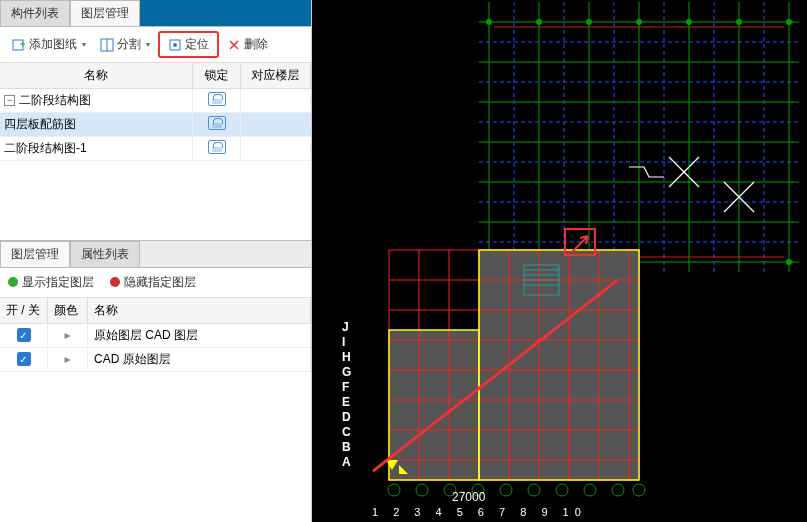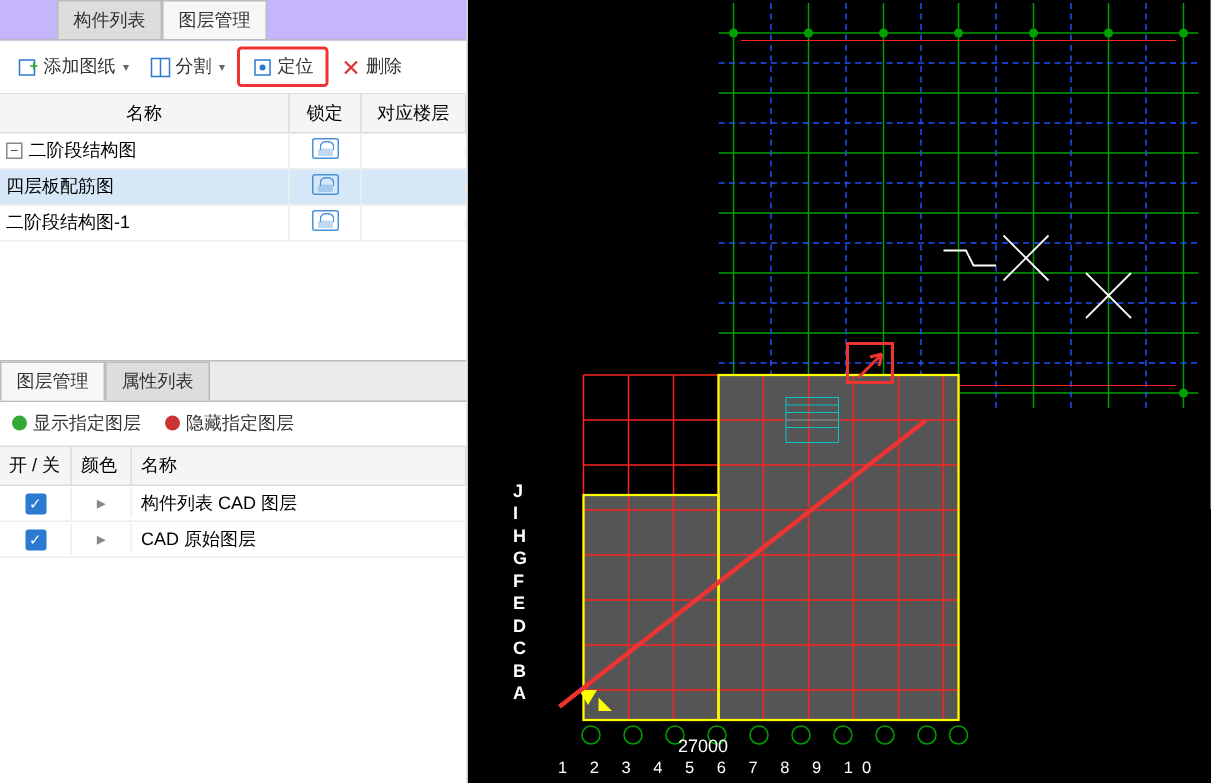--- a/index.html
+++ b/index.html
@@ -1,21 +1,21 @@
 <!DOCTYPE html>
 <html><head>
 <meta charset="utf-8">
 <style>
   * { box-sizing: border-box; margin: 0; padding: 0; font-family: "Microsoft YaHei", sans-serif; font-size: 12px; }
   body { width: 807px; height: 522px; display: flex; background: #fff; overflow: hidden; }
   .left-panel { width: 312px; height: 100%; display: flex; flex-direction: column; border-right: 1px solid #ccc; }
   .cad-view { flex: 1; background: #000; position: relative; overflow: hidden; }
 
   
-  .tabs { display: flex; background: #c4b5fd; border-bottom: 1px solid #bbb; padding-left: 38px; }
+  .tabs { display: flex; background: #0369a1; border-bottom: 1px solid #bbb; }
   .tab { padding: 4px 10px; border: 1px solid #bbb; border-bottom: none; background: #ebebeb; color: #333; cursor: default; }
   .tab.active { background: #f7f7f7; border-top: 1px solid #bbb; }
   .tab.inactive { background: #ddd; }
 
   
   .toolbar { display: flex; align-items: center; padding: 4px 6px; border-bottom: 1px solid #ddd; gap: 2px; }
   .tool-btn { display: inline-flex; align-items: center; gap: 3px; padding: 3px 6px; color: #333; cursor: default; }
   .tool-btn.highlighted { border: 2px solid #e33; border-radius: 3px; padding: 3px 8px; }
   .caret { font-size: 8px; color: #666; margin-left: 2px; }
   .icon-sq { display: inline-flex; width: 14px; height: 14px; align-items: center; justify-content: center; }
@@ -168,21 +168,21 @@
   <div class="layer-head">
     <div class="lh lh-onoff">开 / 关</div>
     <div class="lh lh-color">颜色</div>
     <div class="lh lh-name">名称</div>
   </div>
 
   <div style="flex:0 0 auto;">
     <div class="layer-row">
       <div class="lc lc-onoff"><span class="chk">✓</span></div>
       <div class="lc lc-color">▸</div>
-      <div class="lc lc-name">构件列表 CAD 图层</div>
+      <div class="lc lc-name">原始图层 CAD 图层</div>
     </div>
     <div class="layer-row">
       <div class="lc lc-onoff"><span class="chk">✓</span></div>
       <div class="lc lc-color">▸</div>
       <div class="lc lc-name">CAD 原始图层</div>
     </div>
   </div>
   <div style="flex:1"></div>
 </div>
 

